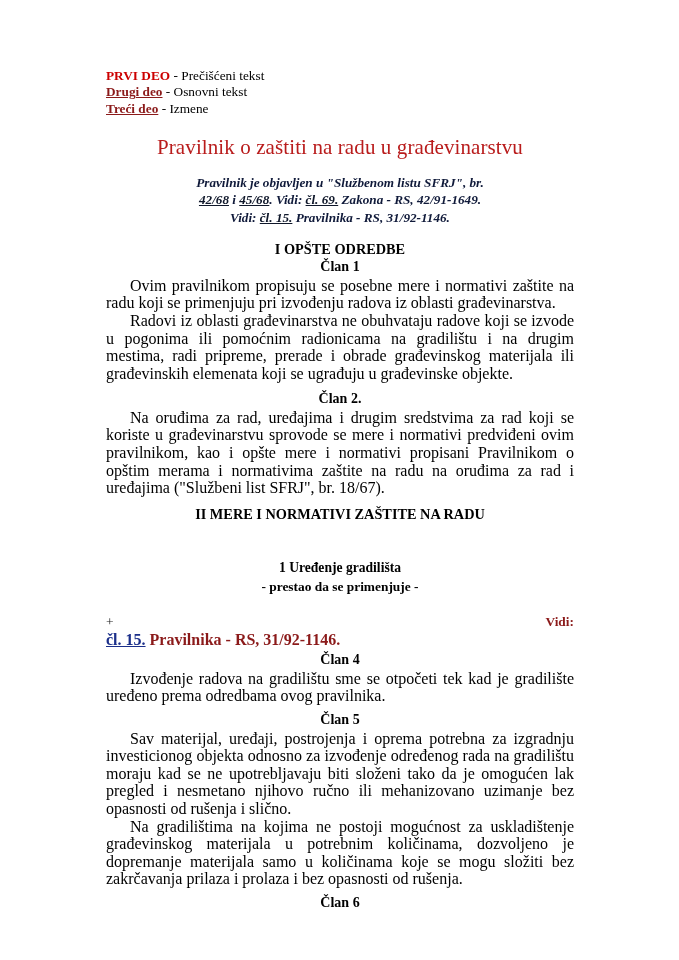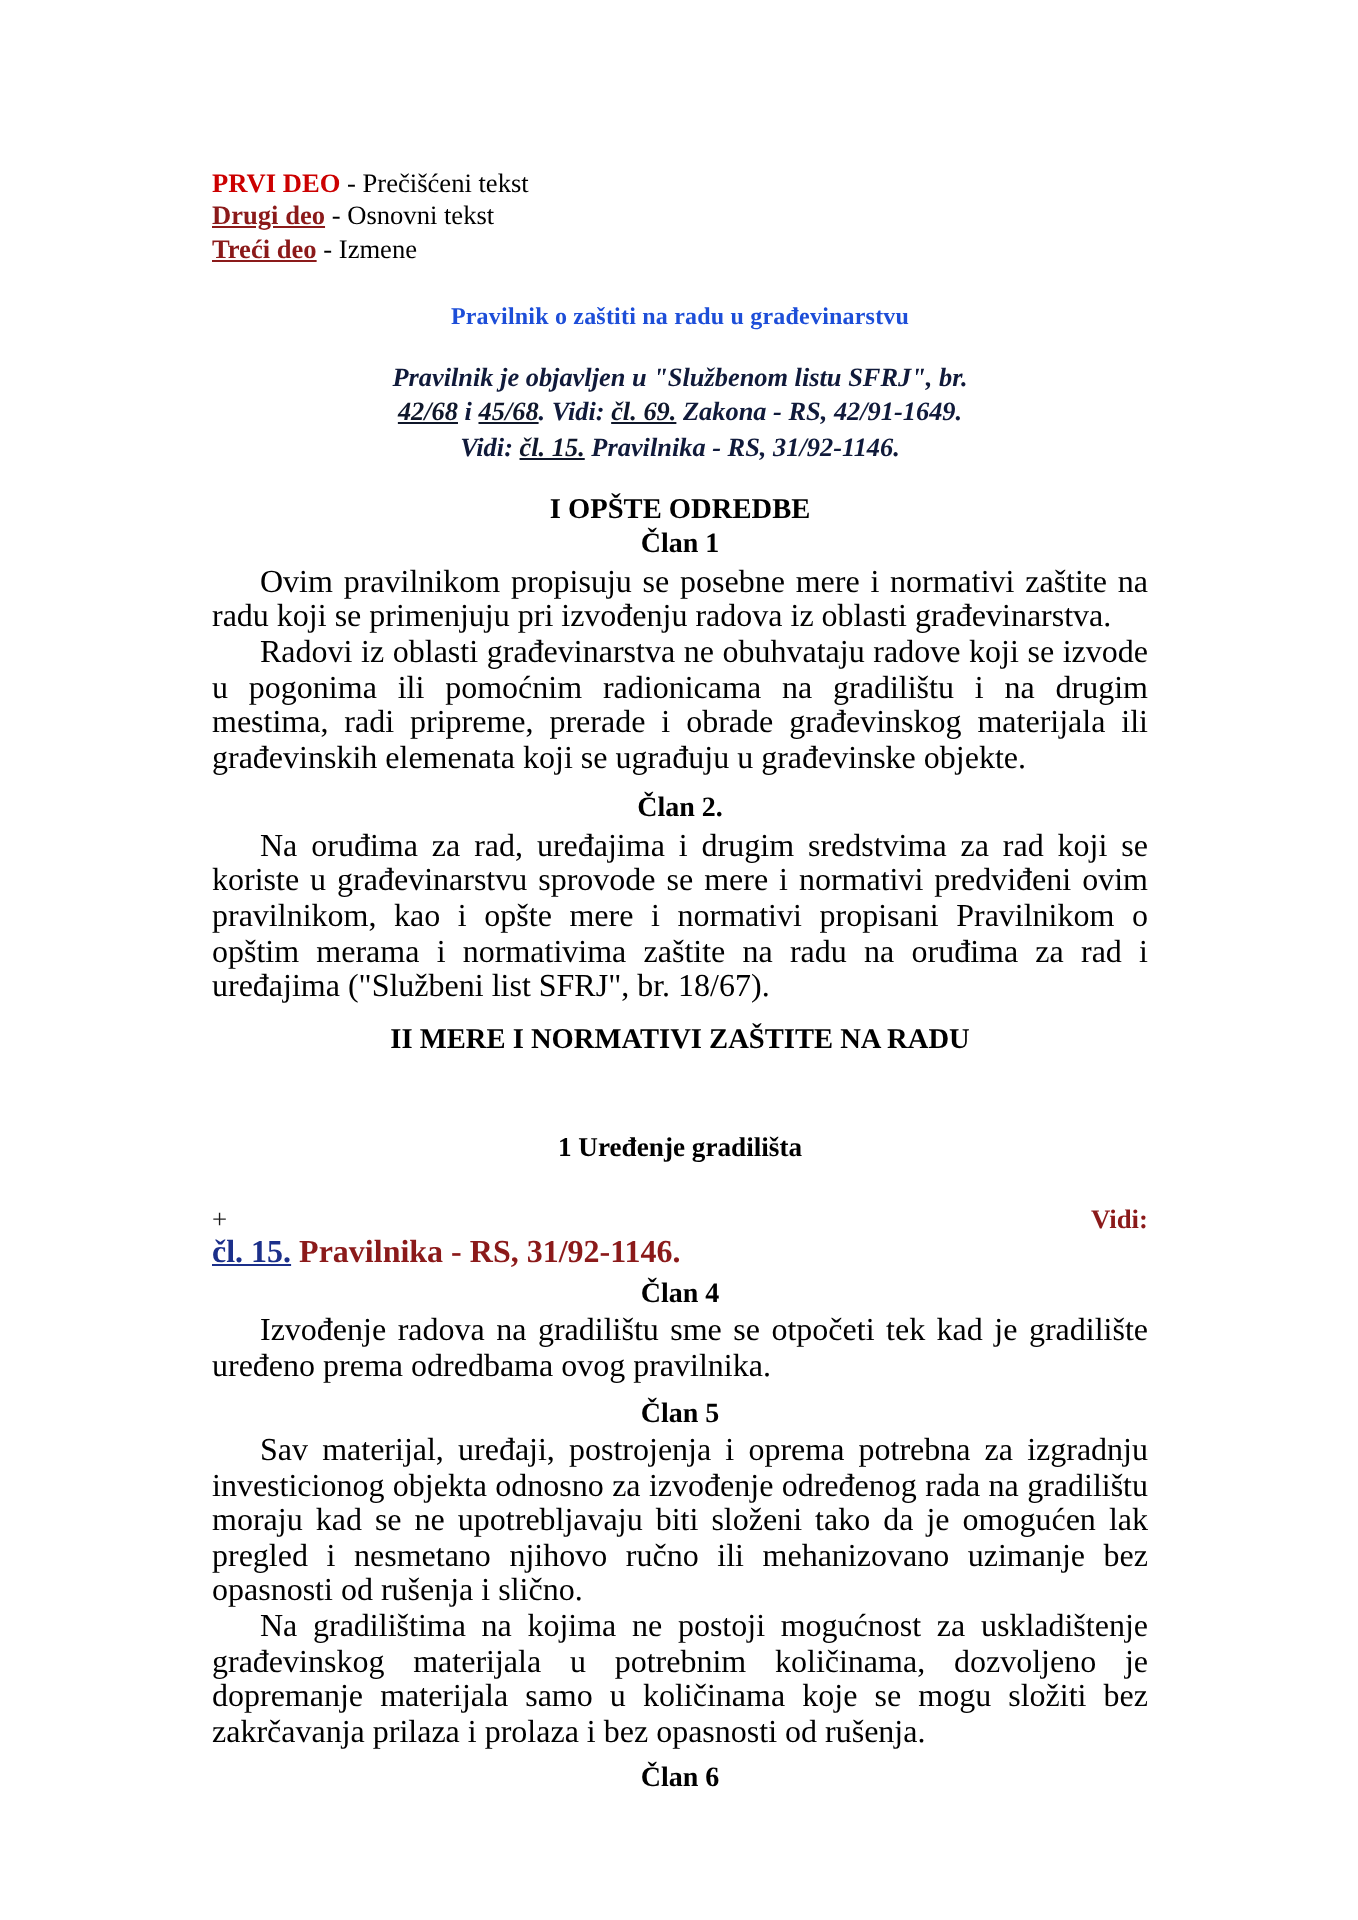--- a/index.html
+++ b/index.html
@@ -21,21 +21,21 @@
     position: relative;
     width: 679px;
     height: 960px;
     background: #ffffff;
     box-sizing: border-box;
   }
 
   .content {
     position: absolute;
     left: 106px;
-    top: 84px;
+    top: 68px;
     width: 468px;
   }
 
   
   .parts {
     font-size: 13.3px;
     line-height: 16.4px;
     margin-bottom: 18px;
   }
   .parts div { white-space: nowrap; }
@@ -49,24 +49,24 @@
     font-weight: bold;
     text-decoration: underline;
   }
   .part-rest {
     color: #000000;
     font-weight: normal;
   }
 
   
   .doc-title {
-    color: #1d4ed8;
-    font-size: 12px;
+    color: #b91c1c;
+    font-size: 21px;
     text-align: center;
-    font-weight: bold;
+    font-weight: normal;
     margin: 0 0 14px 0;
     letter-spacing: 0.1px;
   }
 
   
   .subtitle {
     text-align: center;
     font-style: italic;
     font-weight: bold;
     font-size: 13.2px;
@@ -167,20 +167,21 @@
     <p class="body">Radovi iz oblasti građevinarstva ne obuhvataju radove koji se izvode u pogonima ili pomoćnim radionicama na gradilištu i na drugim mestima, radi pripreme, prerade i obrade građevinskog materijala ili građevinskih elemenata koji se ugrađuju u građevinske objekte.</p>
 
     <div class="sp-8"></div>
     <div class="h-center h-article">Član 2.</div>
     <p class="body">Na oruđima za rad, uređajima i drugim sredstvima za rad koji se koriste u građevinarstvu sprovode se mere i normativi predviđeni ovim pravilnikom, kao i opšte mere i normativi propisani Pravilnikom o opštim merama i normativima zaštite na radu na oruđima za rad i uređajima ("Službeni list SFRJ", br. 18/67).</p>
 
     <div class="sp-6"></div>
 
     <div class="h-center h-section">II MERE I NORMATIVI ZAŠTITE NA RADU</div>
     <div class="h-center h-sub">1 Uređenje gradilišta</div>
+    <div class="h-center h-note">- prestao da se primenjuje -</div>
 
     <div class="vidi-row">
       <span class="plus-mark">+</span>
       <span class="vidi-word">Vidi:</span>
     </div>
     <div class="vidi-ref">
       <a href="#" class="ref-link">čl. 15.</a><span> Pravilnika - RS, 31/92-1146.</span>
     </div>
 
     <div class="h-center h-article">Član 4</div>

